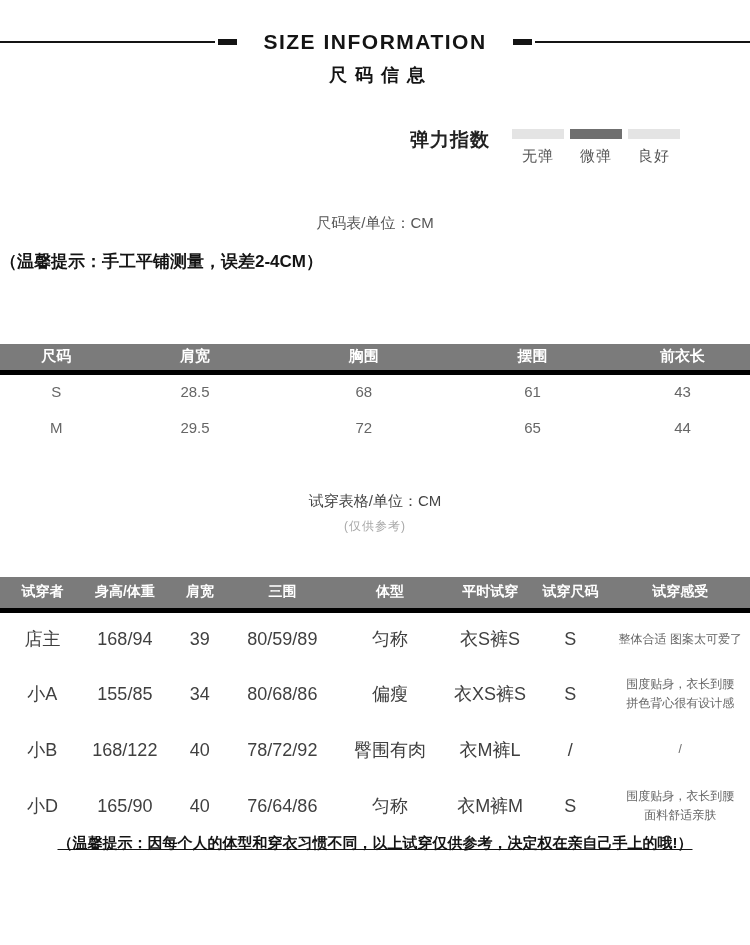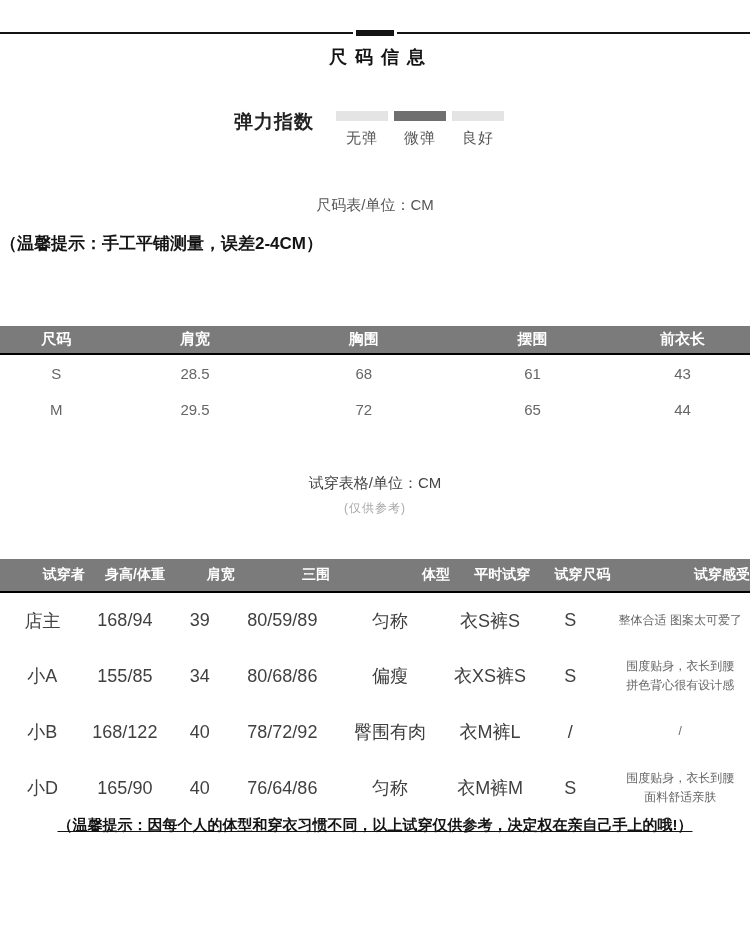--- a/index.html
+++ b/index.html
@@ -12,64 +12,65 @@
   .title-row { display:flex; align-items:center; }
   .deco { flex:1; display:flex; align-items:center; }
   .deco .line { flex:1; height:2px; background:#141414; }
   .deco .dash { width:19px; height:6px; background:#141414; }
   .deco.left .dash { margin-left:3px; }
   .deco.right .dash { margin-right:3px; }
   .title-en { font-size:21px; font-weight:bold; letter-spacing:1.5px; color:#141414; margin:0 26px; white-space:nowrap; }
   .title-cn { text-align:center; font-size:18px; font-weight:bold; color:#141414; letter-spacing:8px; padding-left:12px; margin-top:9px; }
 
   
-  .indices { display:flex; justify-content:center; margin-top:42px; padding:0 70px 0 58px; }
+  .indices { display:flex; justify-content:flex-end; margin-top:42px; padding:0 70px 0 58px; }
   .idx-group { display:flex; align-items:flex-start; }
   .idx-label { font-size:19px; font-weight:bold; color:#222; letter-spacing:1px; margin-right:22px; margin-top:-2px; white-space:nowrap; }
   .bar-cols { display:flex; }
   .bar-col { width:52px; text-align:center; margin-right:6px; }
   .bar-col:last-child { margin-right:0; }
   .bar { height:10px; background:#e4e4e4; }
   .bar.active { background:#6f6f6f; }
   .bar-label { margin-top:8px; font-size:15px; color:#555; letter-spacing:1px; white-space:nowrap; }
 
   
   .size-unit { text-align:center; margin-top:48px; font-size:15px; color:#555; }
   .size-tip { margin-top:17px; font-size:17px; font-weight:bold; color:#141414; }
 
   
   table { width:100%; border-collapse:collapse; table-layout:fixed; }
-  thead th { background:#7b7b7b; color:#fff; font-weight:bold; border-bottom:2px solid #000000; }
+  thead th { background:#7b7b7b; color:#fff; font-weight:bold; border-bottom:5px solid #000000; }
 
   table.size-table { margin-top:71px; }
   table.size-table thead th { height:28px; font-size:15px; }
   table.size-table tbody td { height:37px; font-size:15px; color:#666; text-align:center; }
   table.size-table th { text-align:center; }
 
   .fit-unit { text-align:center; margin-top:46px; font-size:15px; color:#444; }
   .fit-sub { text-align:center; margin-top:7px; font-size:12px; color:#a9a9a9; letter-spacing:1px; }
 
   table.fit-table { margin-top:42px; }
-  table.fit-table thead th { height:33px; font-size:14px; text-align:right; }
+  table.fit-table thead th { height:33px; font-size:14px; text-align:center; }
   table.fit-table tbody td { height:56px; font-size:18px; color:#404040; text-align:center; vertical-align:middle; }
   table.fit-table tbody td.feel { font-size:12px; color:#666; white-space:pre-line; line-height:1.6; padding:8px 4px; }
 
   .footer-tip { text-align:center; font-size:15px; font-weight:bold; color:#141414;text-decoration:underline; }
 </style>
 </head>
 <body>
 
 <div class="page">
 
   <div class="title-section">
     <div class="title-row">
       <div class="deco left">
           <span class="line"></span>
           <span class="dash"></span>
         </div>
+      <div class="title-en">SIZE INFORMATION</div>
       <div class="deco right">
           <span class="dash"></span>
           <span class="line"></span>
         </div>
     </div>
     <div class="title-cn">尺码信息</div>
   </div>
 
   <div class="indices">
     <div class="idx-group">

